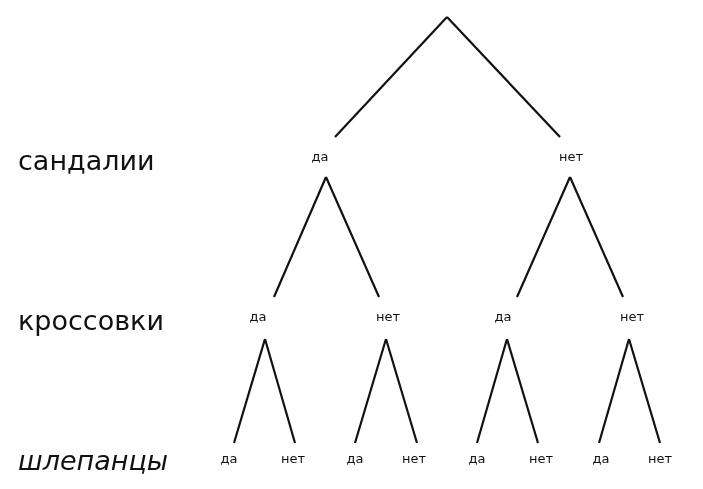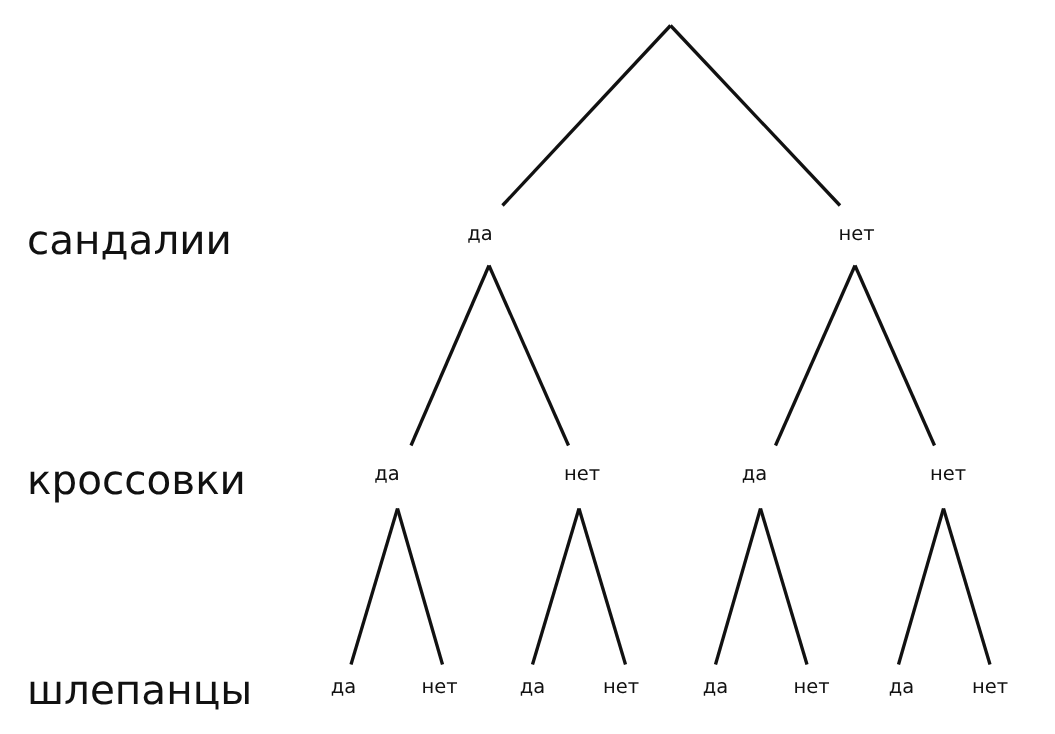--- a/index.html
+++ b/index.html
@@ -24,21 +24,21 @@
       <line x1="386" y1="339" x2="355" y2="443" stroke="#111111" stroke-width="2.2"></line>
       <line x1="386" y1="339" x2="417" y2="443" stroke="#111111" stroke-width="2.2"></line>
       <line x1="507" y1="339" x2="477" y2="443" stroke="#111111" stroke-width="2.2"></line>
       <line x1="507" y1="339" x2="538" y2="443" stroke="#111111" stroke-width="2.2"></line>
       <line x1="629" y1="339" x2="599" y2="443" stroke="#111111" stroke-width="2.2"></line>
       <line x1="629" y1="339" x2="660" y2="443" stroke="#111111" stroke-width="2.2"></line>
     </svg>
 
   <div class="row-label" style="left:18px;top:147px;">сандалии</div>
   <div class="row-label" style="left:18px;top:307px;">кроссовки</div>
-  <div class="row-label" style="left:18px;top:447px;">шлепанцы</div>
+  <div class="row-label" style="left:18px;top:447px;font-style:italic;">шлепанцы</div>
 
   <div class="node" style="left:320px;top:150px;">да</div>
   <div class="node" style="left:571px;top:150px;">нет</div>
 
   <div class="node" style="left:258px;top:310px;">да</div>
   <div class="node" style="left:388px;top:310px;">нет</div>
   <div class="node" style="left:503px;top:310px;">да</div>
   <div class="node" style="left:632px;top:310px;">нет</div>
 
   <div class="node" style="left:229px;top:452px;">да</div>

